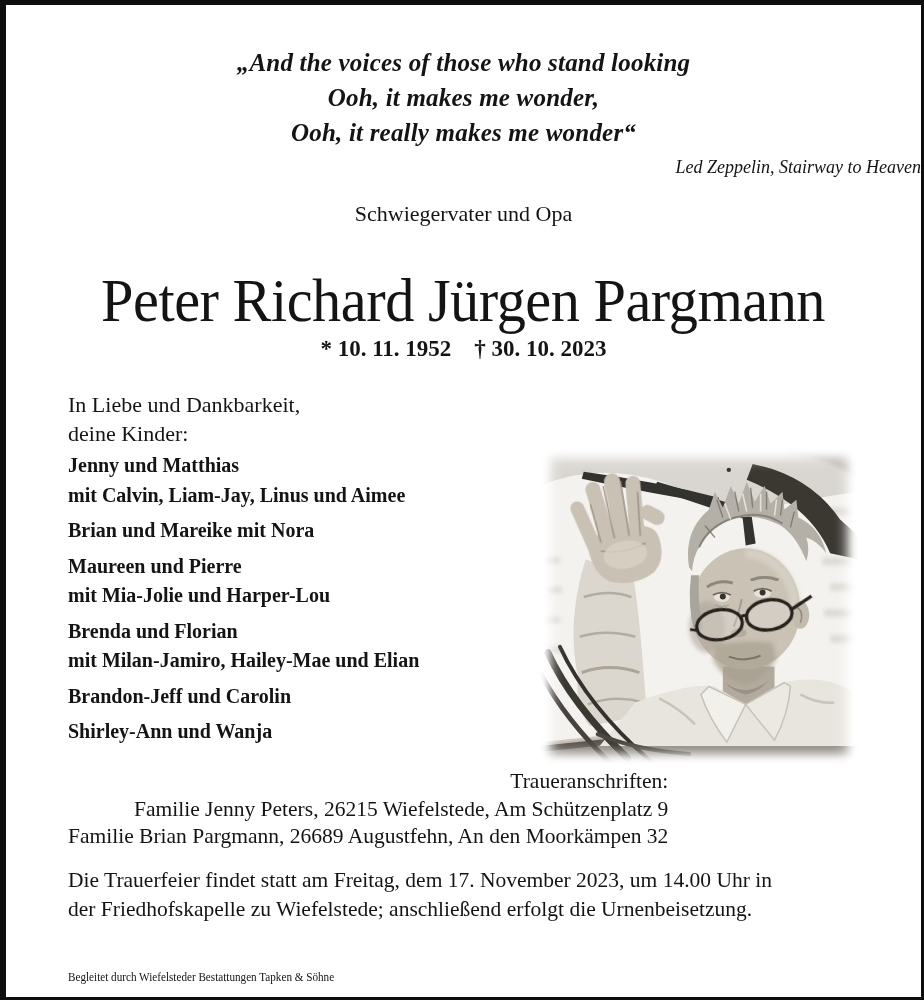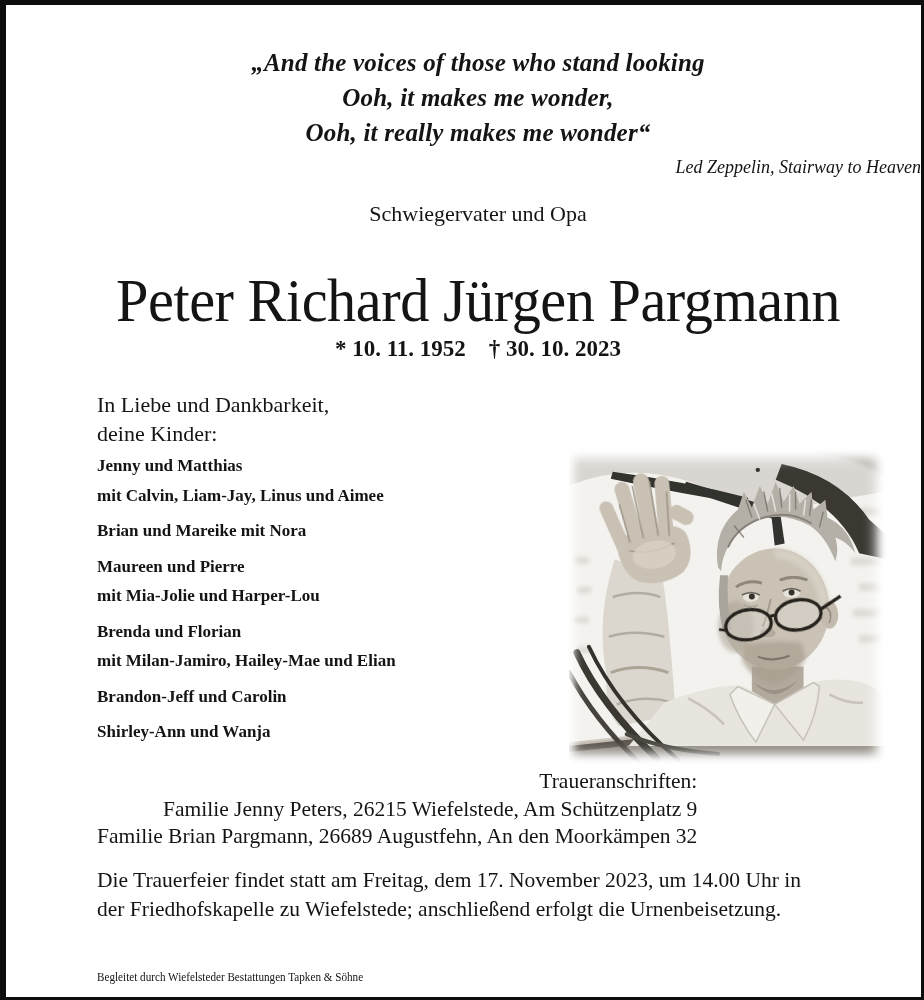--- a/index.html
+++ b/index.html
@@ -7,32 +7,32 @@
     position:relative;
     width:924px;height:1000px;
     box-sizing:border-box;
     background:#ffffff;
     border-style:solid;border-color:#0d0d0d;
     border-width:5px 3px 3px 6px;
     font-family:"Liberation Serif","DejaVu Serif",serif;
     color:#141414;
     overflow:hidden;
   }
-  .abs{position:absolute;padding-left:29px;}
+  .abs{position:absolute;}
   .center{left:0;right:0;text-align:center;}
 
   .quote{top:40px;font-size:25px;font-weight:bold;font-style:italic;line-height:35px;letter-spacing:.2px;}
   .attribution{top:152px;font-size:18px;font-style:italic;text-align:right;}
   .intro{top:194px;font-size:22px;line-height:30px;}
   .name{top:260px;font-size:62px;white-space:nowrap;}
   .name-inner{display:inline-block;transform:scaleX(.94);transform-origin:50% 50%;letter-spacing:-.5px;}
   .dates{top:331px;font-size:23px;font-weight:bold;}
   .dates .birth{margin-right:23px;}
   .salutation{top:385px;left:62px;font-size:22px;line-height:29px;}
-  .children{top:446px;left:62px;font-size:17px;font-weight:bold;}
+  .children{top:446px;left:62px;font-size:20px;font-weight:bold;}
   .children p{margin:0 0 6px;line-height:29.5px;}
   .addresses{top:763px;left:62px;font-size:21.5px;line-height:27.5px;text-align:right;}
   .service{top:861px;left:62px;font-size:21.5px;line-height:28.5px;}
   .funeral{top:965px;left:62px;font-size:12px;}
   .funeral-inner{display:inline-block;transform:scaleX(.93);transform-origin:0 50%;}
 
   .photo{left:534px;top:442px;width:318px;height:318px;}
   .photo svg{display:block;width:100%;height:100%;}
   .photo .feather{position:absolute;inset:0;box-shadow:inset 0 0 14px 10px #ffffff;pointer-events:none;}
 </style>

